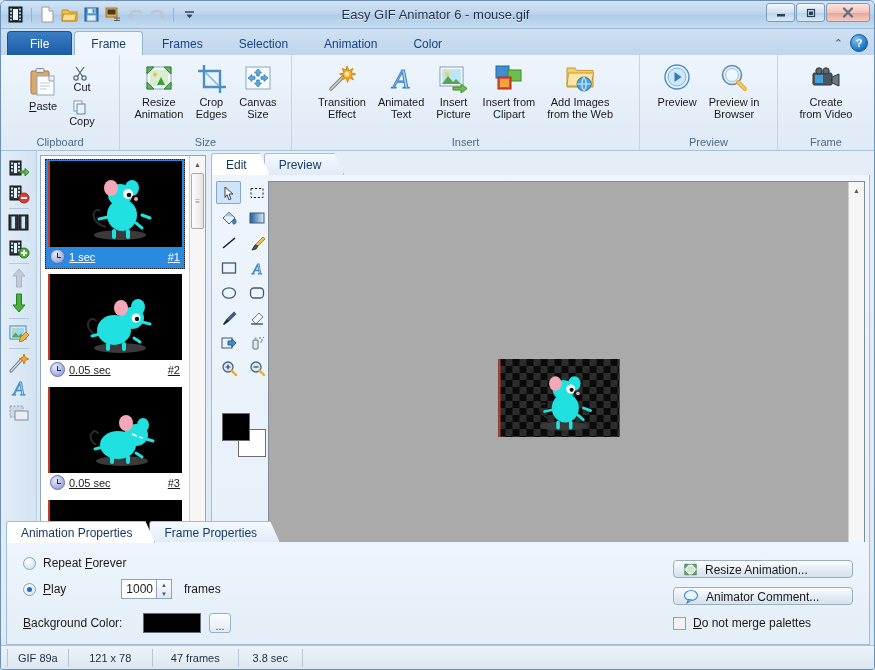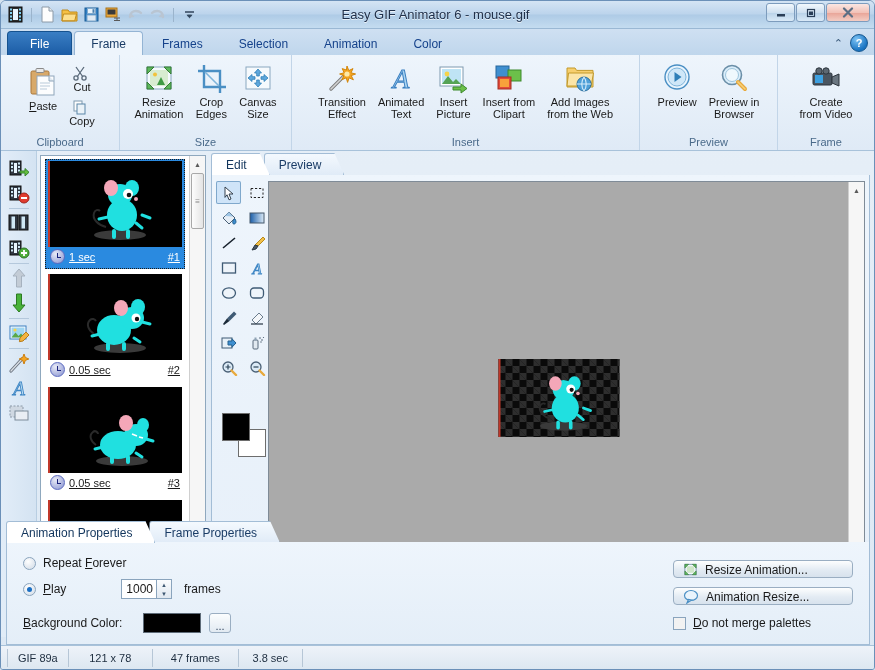--- a/index.html
+++ b/index.html
@@ -996,21 +996,21 @@
           </span>
           <span>Resize Animation...</span>
         </div>
         <div class="pbtn">
           <span>
             <svg width="16" height="15" viewBox="0 0 16 15">
               <ellipse cx="8" cy="6.5" rx="6.5" ry="5" fill="#eaf4fc" stroke="#4a8fc4" stroke-width="1.2"></ellipse>
               <path d="M5.5 10.5 4 14l4.5-3z" fill="#eaf4fc" stroke="#4a8fc4" stroke-width="1.2"></path>
             </svg>
           </span>
-          <span>Animation Resize...</span>
+          <span>Animator Comment...</span>
         </div>
         <div class="checkrow">
           <span class="checkbox"></span>
           <span><u>D</u>o not merge palettes</span>
         </div>
       </div>
     </div>
   </div>
 
   <div class="statusbar">

